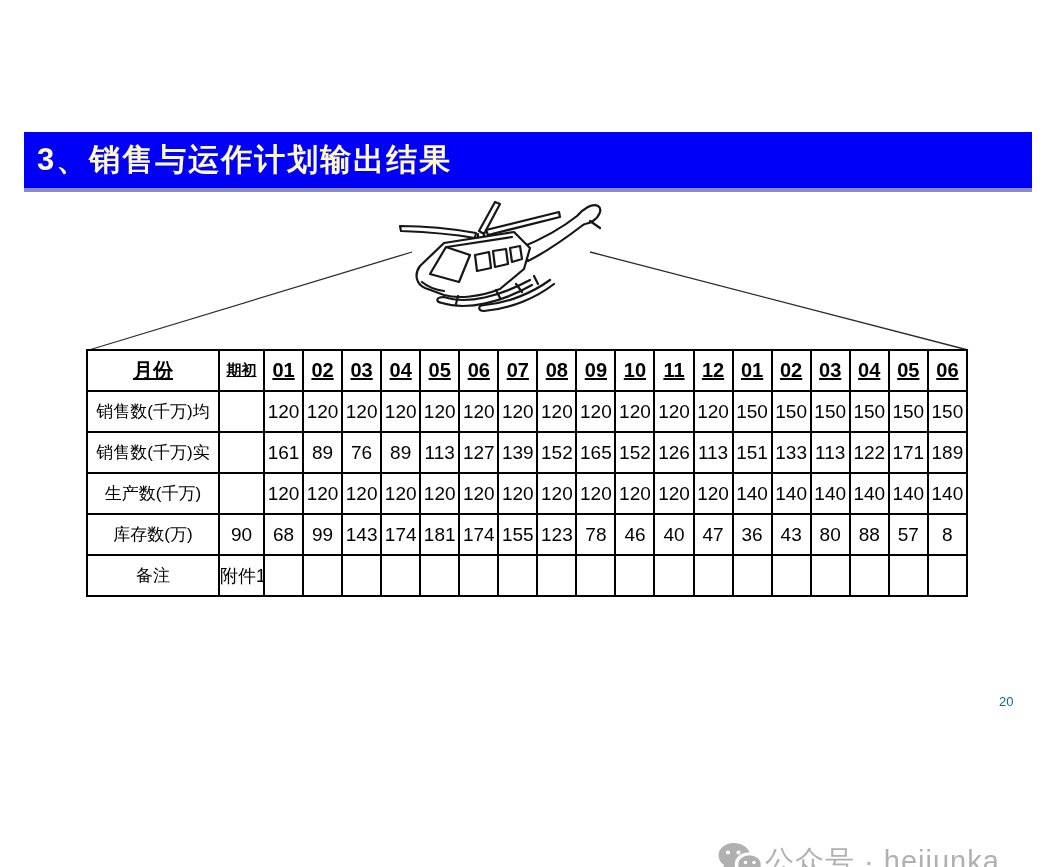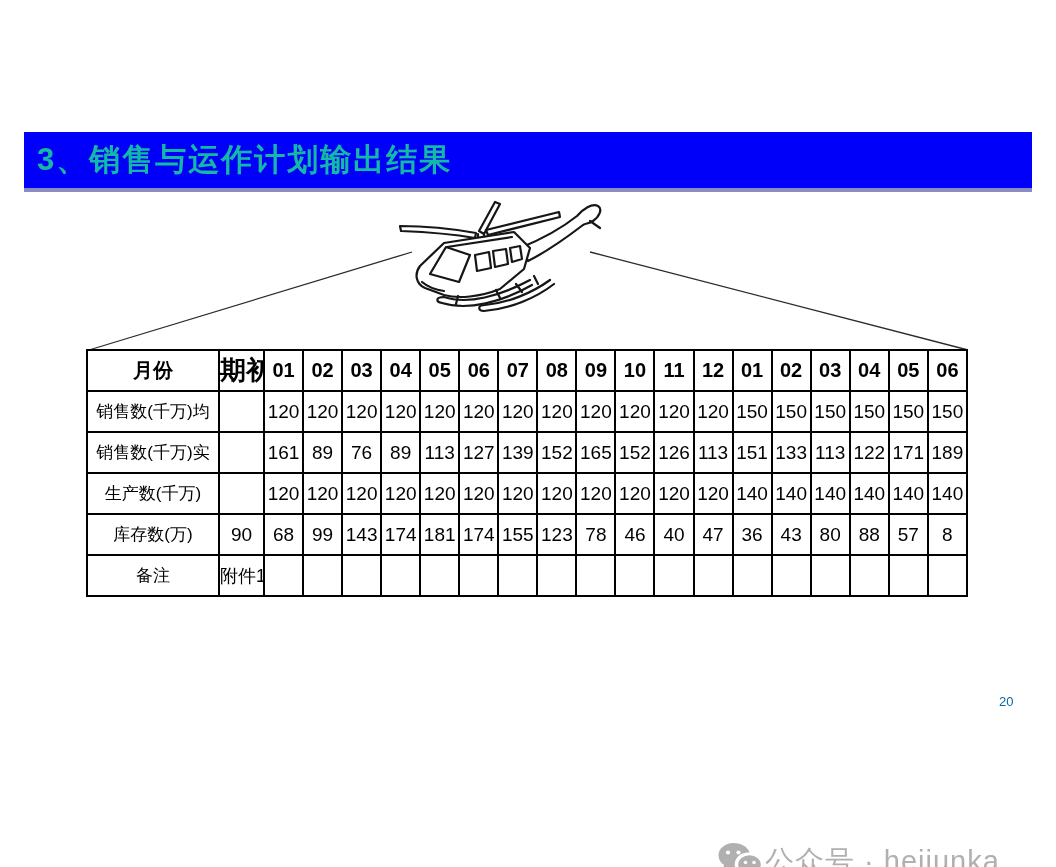--- a/index.html
+++ b/index.html
@@ -7,39 +7,39 @@
     position:relative;width:1056px;height:867px;background:#ffffff;overflow:hidden;
     font-family:"Liberation Sans","DejaVu Sans",sans-serif;color:#000;
   }
   
   .title-bar{
     position:absolute;left:24px;top:132px;width:1008px;height:56px;
     display:flex;align-items:center;
     box-shadow:0 4px 0 rgba(45,45,150,0.55);
   }
   .title-text{
-    color:#14b8a6;font-size:31px;font-weight:bold;
+    color:#fef9c3;font-size:31px;font-weight:bold;
     padding-left:13px;letter-spacing:2px;white-space:nowrap;
   }
   
   .proj-lines{position:absolute;left:0;top:0;}
   .heli{position:absolute;left:388px;top:190px;}
   
   .sop-table{
     position:absolute;left:86px;top:349px;width:882px;
     border-collapse:collapse;table-layout:fixed;background:#fff;
   }
   .sop-table th,.sop-table td{
     border:2px solid #000;text-align:center;vertical-align:middle;
     padding:0;overflow:hidden;white-space:nowrap;height:39px;
   }
-  .sop-table th{font-size:20px;font-weight:bold;}
+  .sop-table th{font-size:20px;font-weight:bold;text-decoration:underline;}
   .sop-table td{font-size:19px;font-weight:normal;}
   .sop-table td.lbl{font-size:17px;border-radius:6px;}
-  .sop-table th.init{font-size:26px;}
+  .sop-table th.init{font-size:15px;}
   .sop-table td.init.small-init{font-size:18px;}
   
   .page-number{position:absolute;left:999px;top:694px;font-size:13px;color:#8c8c8c;}
   .watermark{position:absolute;left:717px;top:796px;display:flex;align-items:center;gap:2px;margin-top:44px;}
   .watermark-text{font-size:29px;color:#b0b0b0;letter-spacing:1px;white-space:nowrap;}
 </style>
 </head>
 <body>
 
 <div class="slide">

